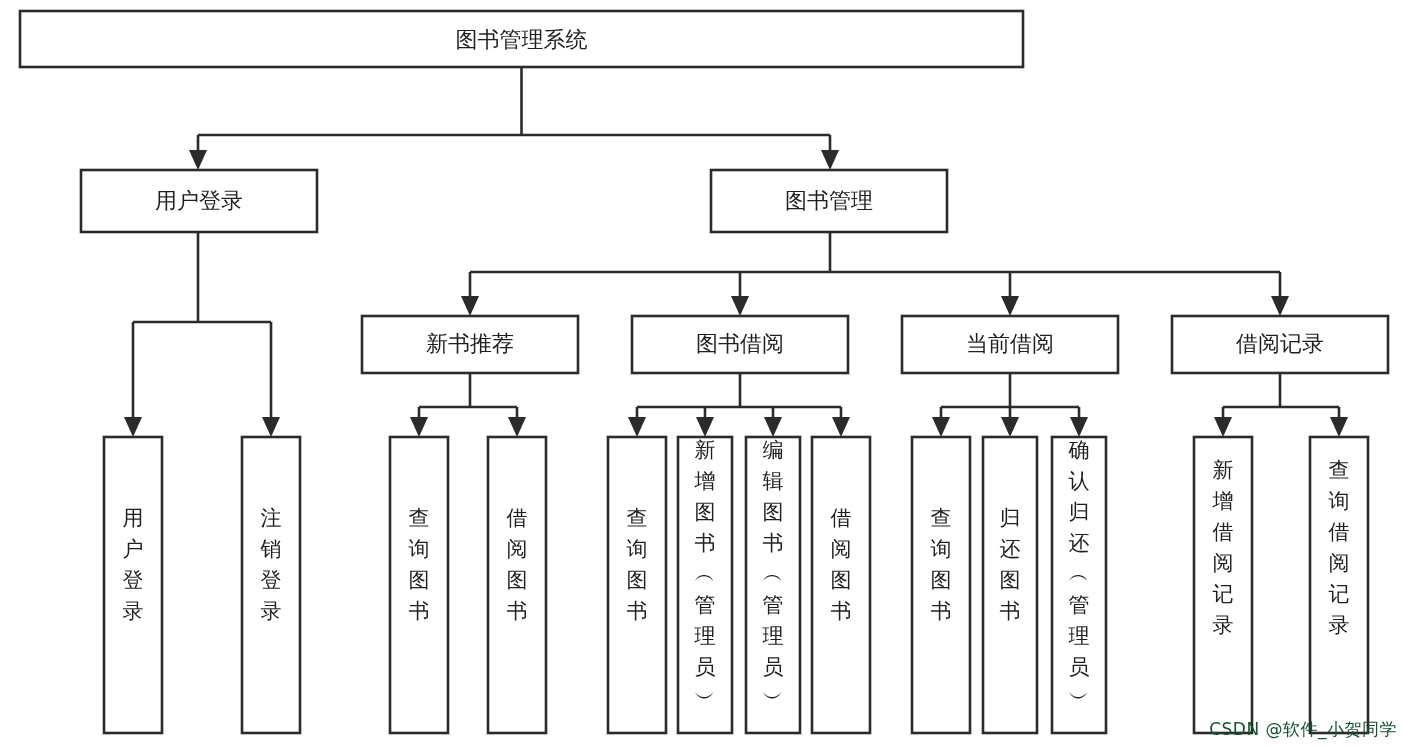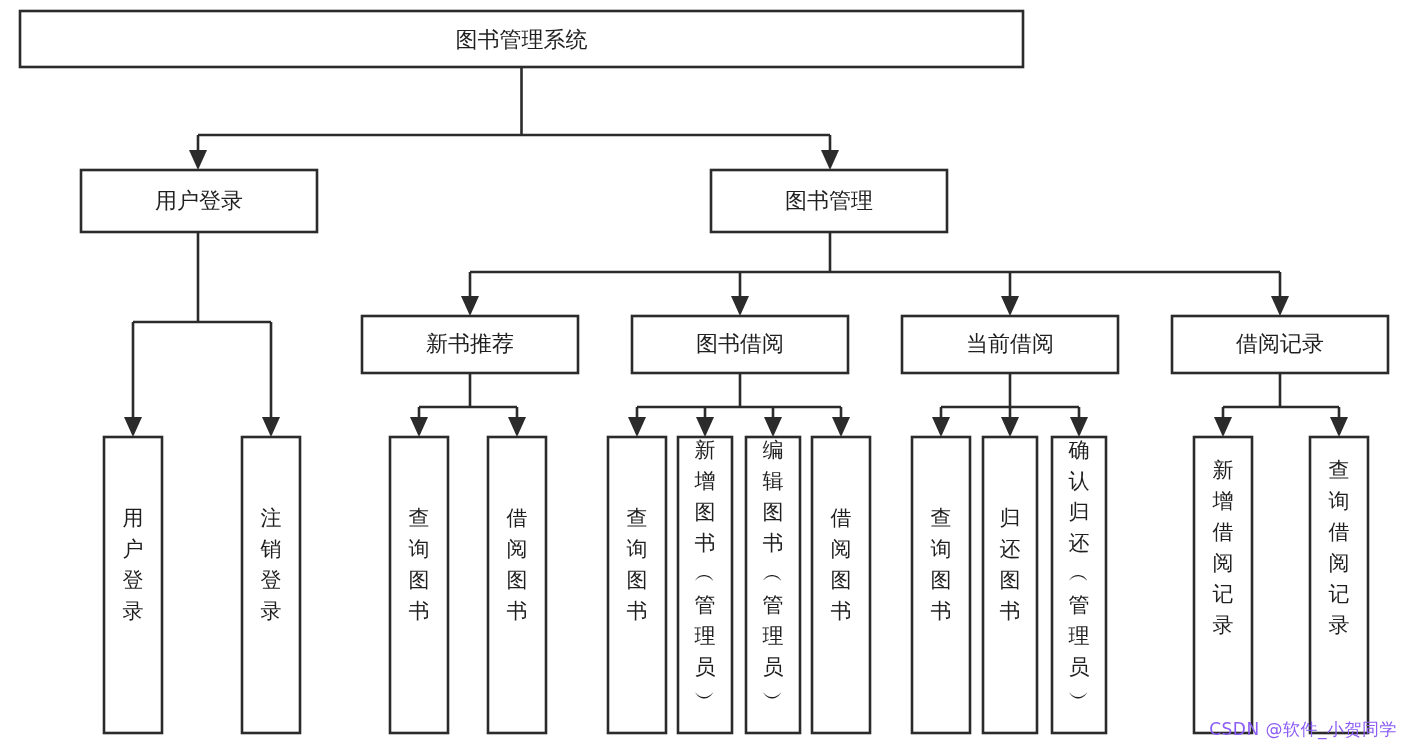--- a/index.html
+++ b/index.html
@@ -56,21 +56,21 @@
     font-family: "DejaVu Sans", "Liberation Sans", sans-serif;
     font-size: 21px;
     text-anchor: middle;
   }
   .watermark {
     position: absolute;
     right: 8px;
     bottom: 6px;
     font-family: "DejaVu Sans", "Liberation Sans", sans-serif;
     font-size: 17px;
-    color: #8b5cf6;
+    color: #14532d;
     letter-spacing: 0.5px;
     user-select: none;
     pointer-events: none;
     white-space: nowrap;
   }
 </style>
 </head>
 <body>
 
 <div id="diagram-root">

